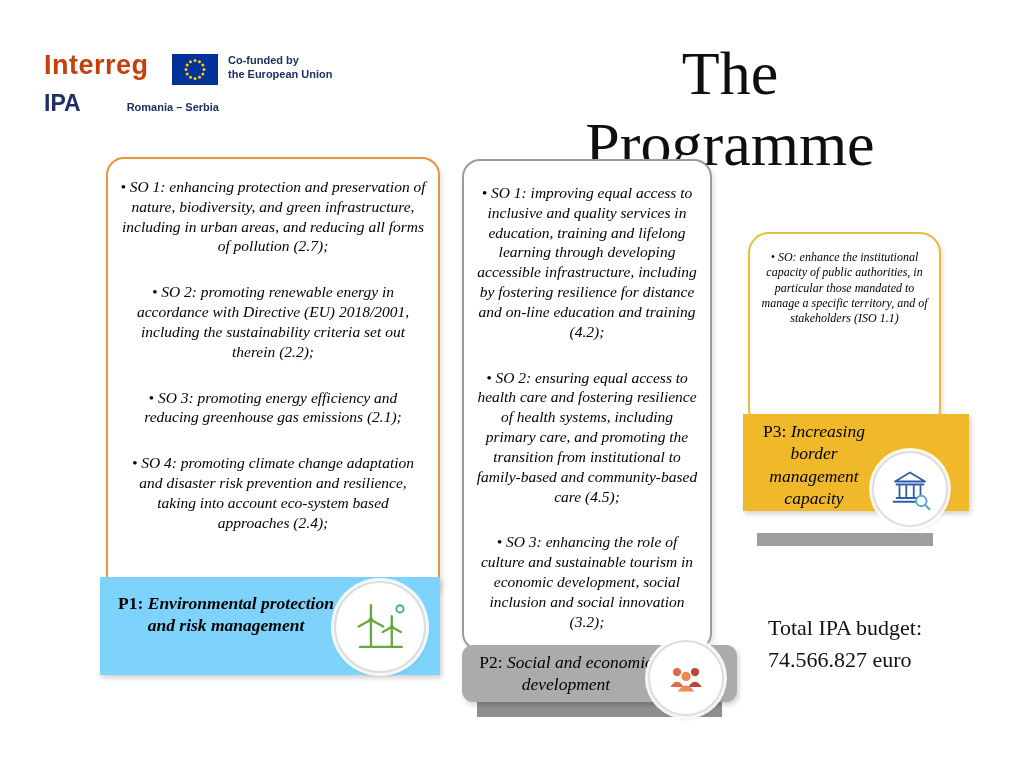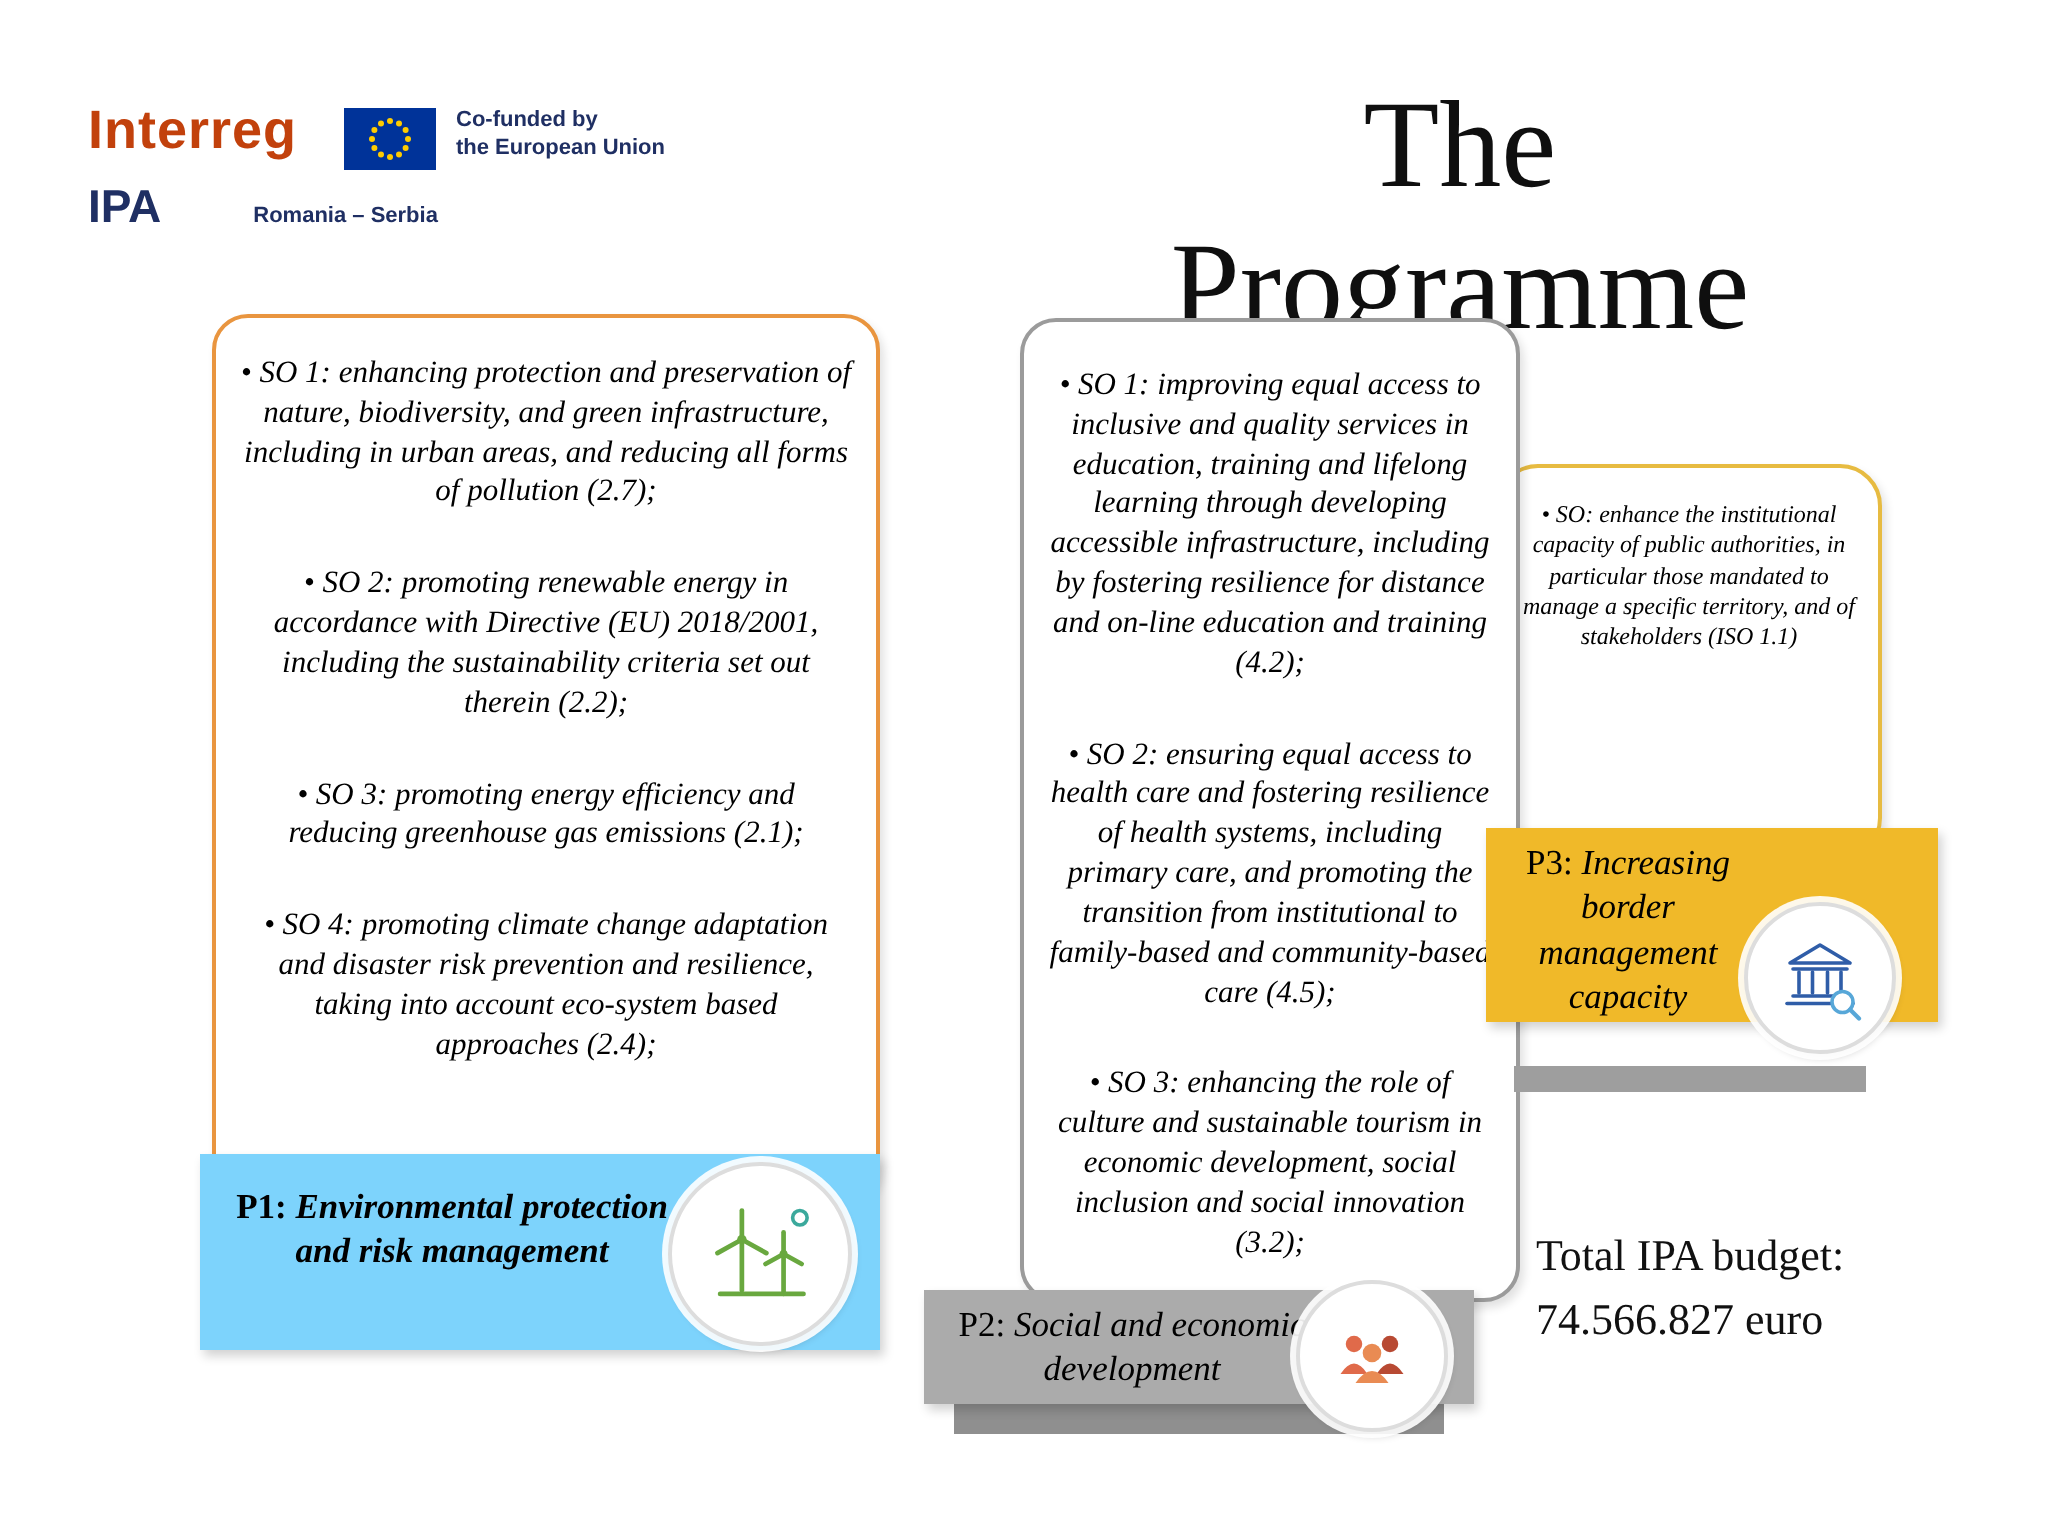--- a/index.html
+++ b/index.html
@@ -105,21 +105,21 @@
 
   <h1 class="abs title" style="margin:0;">The Programme</h1>
 
   <div class="abs so-box box1" style="border-color: rgb(233, 149, 63);">
     <p>• SO 1: enhancing protection and preservation of nature, biodiversity, and green infrastructure, including in urban areas, and reducing all forms of pollution (2.7);</p>
     <p>• SO 2: promoting renewable energy in accordance with Directive (EU) 2018/2001, including the sustainability criteria set out therein (2.2);</p>
     <p>• SO 3: promoting energy efficiency and reducing greenhouse gas emissions (2.1);</p>
     <p>• SO 4: promoting climate change adaptation and disaster risk prevention and resilience, taking into account eco-system based approaches (2.4);</p>
   </div>
 
-  <div class="abs so-box box2" style="border-color: rgb(155, 155, 155); margin-left: 48px;">
+  <div class="abs so-box box2" style="border-color: rgb(155, 155, 155);">
     <p>• SO 1: improving equal access to inclusive and quality services in education, training and lifelong learning through developing accessible infrastructure, including by fostering resilience for distance and on-line education and training (4.2);</p>
     <p>• SO 2: ensuring equal access to health care and fostering resilience of health systems, including primary care, and promoting the transition from institutional to family-based and community-based care (4.5);</p>
     <p>• SO 3: enhancing the role of culture and sustainable tourism in economic development, social inclusion and social innovation (3.2);</p>
   </div>
 
   <div class="abs so-box box3" style="border-color: rgb(231, 187, 65);">
     <p>• SO: enhance the institutional capacity of public authorities, in particular those mandated to manage a specific territory, and of stakeholders (ISO 1.1)</p>
   </div>
 
   <div class="abs bar bar1" style="background-color: #7dd3fc; font-weight: bold;">
@@ -139,21 +139,21 @@
           <path d="M45 32 L55 37.5"></path>
           <path d="M45 32 L35 37.5"></path>
         <path d="M10 54 H56"></path>
       </g>
       <circle cx="22" cy="24" r="2.6" fill="#69A83F"></circle>
       <circle cx="45" cy="32" r="2.2" fill="#69A83F"></circle>
       <circle cx="54" cy="12" r="4" fill="none" stroke="#3BA99C" stroke-width="2"></circle>
     </svg>
   </div>
 
-  <div class="abs bar bar2" style="background-color: rgb(171, 171, 171);">
+  <div class="abs bar bar2" style="background-color: rgb(171, 171, 171); border-radius: 11px;">
     <div class="bar-label">
       <span>P2: </span><span class="lbl-it">Social and economic development</span>
     </div>
   </div>
   <div class="abs bar-shadow shadow2" style="background-color: rgb(143, 143, 143);"></div>
   <div class="abs icon-circle circle2">
     <svg width="48" height="48" viewBox="0 0 64 64">
       <circle cx="20" cy="24" r="5.5" fill="#E06A4A"></circle>
       <path d="M11 44 q9 -14 18 0 z" fill="#E06A4A"></path>
       <circle cx="44" cy="24" r="5.5" fill="#B84A33"></circle>

